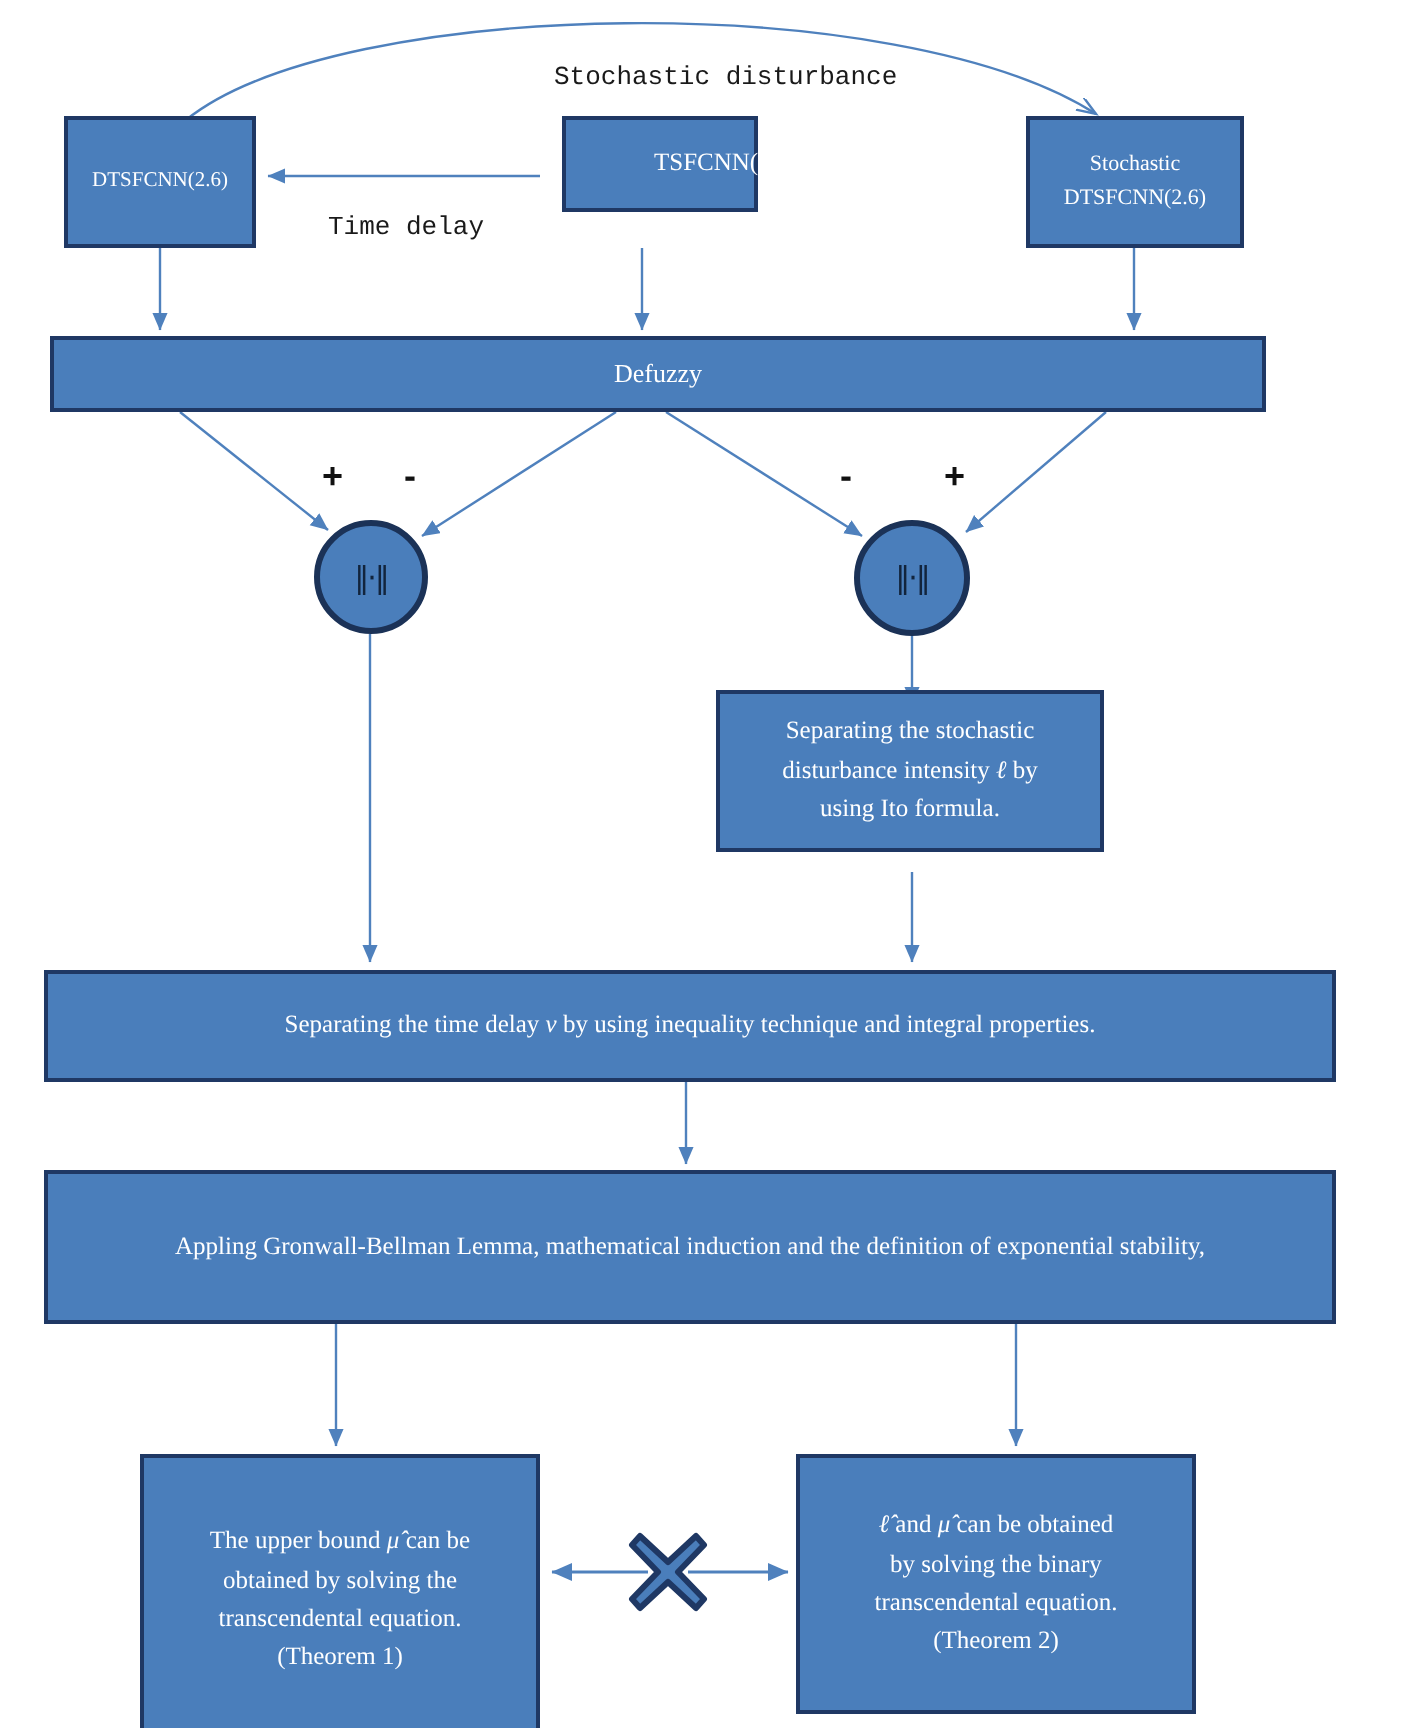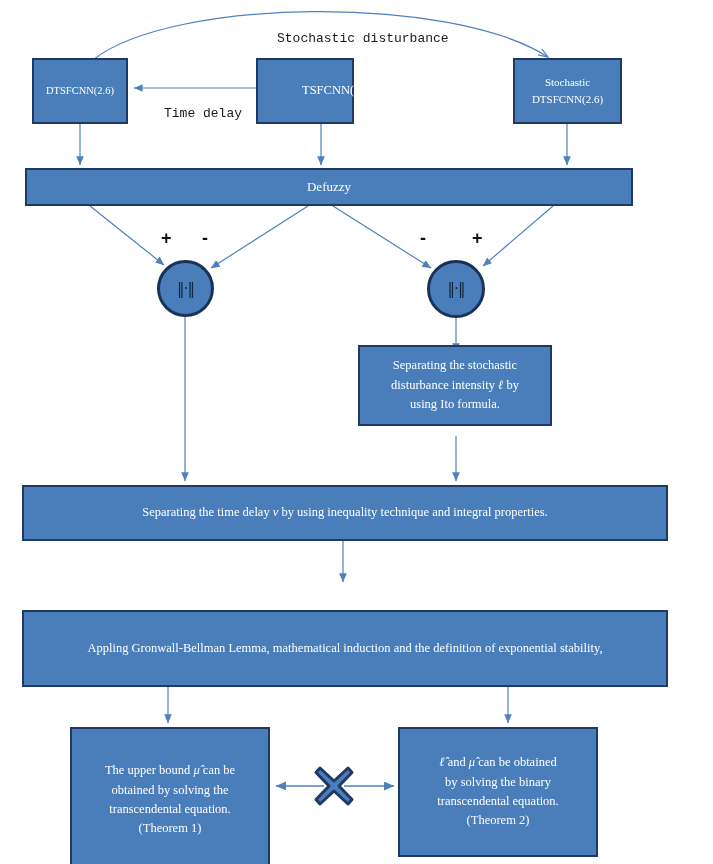--- a/index.html
+++ b/index.html
@@ -87,21 +87,21 @@
   </svg>
 
   <svg class="xmark" style="left:312px;top:764px;width:44px;height:44px;" viewBox="0 0 44 44">
     <path d="M8,4 L22,17 L36,4 L40,8.5 L27,22 L40,35.5 L36,40 L22,27 L8,40 L4,35.5 L17,22 L4,8.5 Z" fill="#4a7ebb" stroke="#1f3864" stroke-width="3" stroke-linejoin="round"></path>
   </svg>
 
   <div class="node t-small" style="left:32px;top:58px;width:96px;height:66px;">
     <span class="inner">DTSFCNN(2.6)</span>
   </div>
 
-  <div class="node t-12" style="left:256px;top:58px;width:98px;height:66px;padding-left:44px;">
+  <div class="node t-12" style="left:281px;top:58px;width:98px;height:48px;padding-left:44px;">
     <span class="inner">TSFCNN(2.6)</span>
   </div>
 
   <div class="node t-11" style="left:513px;top:58px;width:109px;height:66px;">
     <span class="inner">
       <span>Stochastic</span><br>
       <span>DTSFCNN(2.6)</span>
     </span>
   </div>
 
@@ -128,21 +128,21 @@
   </div>
 
   <div class="node t-12" style="left:22px;top:485px;width:646px;height:56px;">
     <span class="inner">
       <span>Separating the time delay</span>
       <span class="mi">ν</span>
       <span>by using inequality technique and integral properties.</span>
     </span>
   </div>
 
-  <div class="node t-12" style="left:22px;top:585px;width:646px;height:77px;margin-top:25px;">
+  <div class="node t-12" style="left:22px;top:585px;width:646px;height:77px;">
     <span class="inner">
       <span>Appling Gronwall-Bellman Lemma, mathematical induction and the definition of exponential stability,</span><br>
     </span>
   </div>
 
   <div class="node t-12" style="left:70px;top:727px;width:200px;height:146px;">
     <span class="inner">
       <span>The upper bound</span>
       <span class="mi">μ̂</span>
       <span>can be</span><br>

